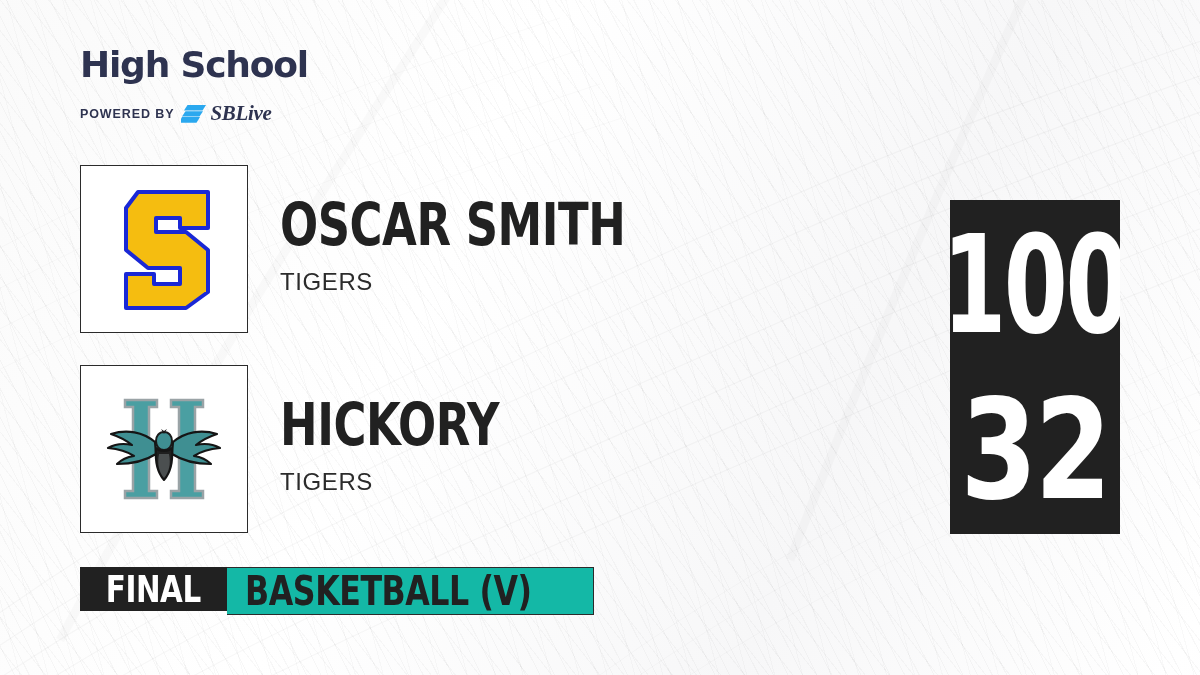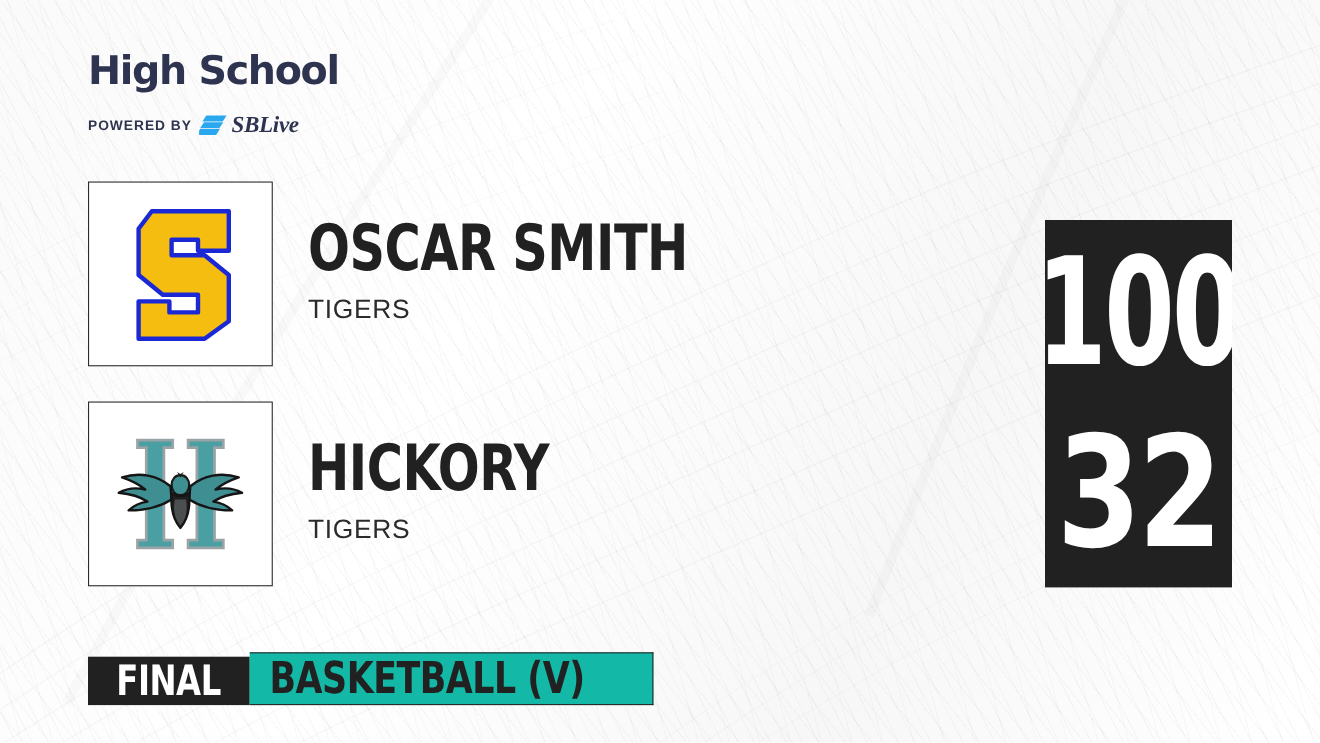--- a/index.html
+++ b/index.html
@@ -204,21 +204,21 @@
   }
   .score-value.wide { font-size: 128px; transform: scaleX(0.80) scaleY(1.06); }
 
   
   .status-bar {
     position: absolute;
     left: 80px;
     top: 567px;
     height: 74px;
     display: flex;
-    align-items: flex-end;
+    align-items: flex-start;
   }
   .status-final {
     background: #212121;
     color: #ffffff;
     width: 147px;
     display: flex;
     align-items: center;
     justify-content: center;
     font-family: "DejaVu Sans Condensed", "DejaVu Sans", sans-serif;
     font-weight: 700;

